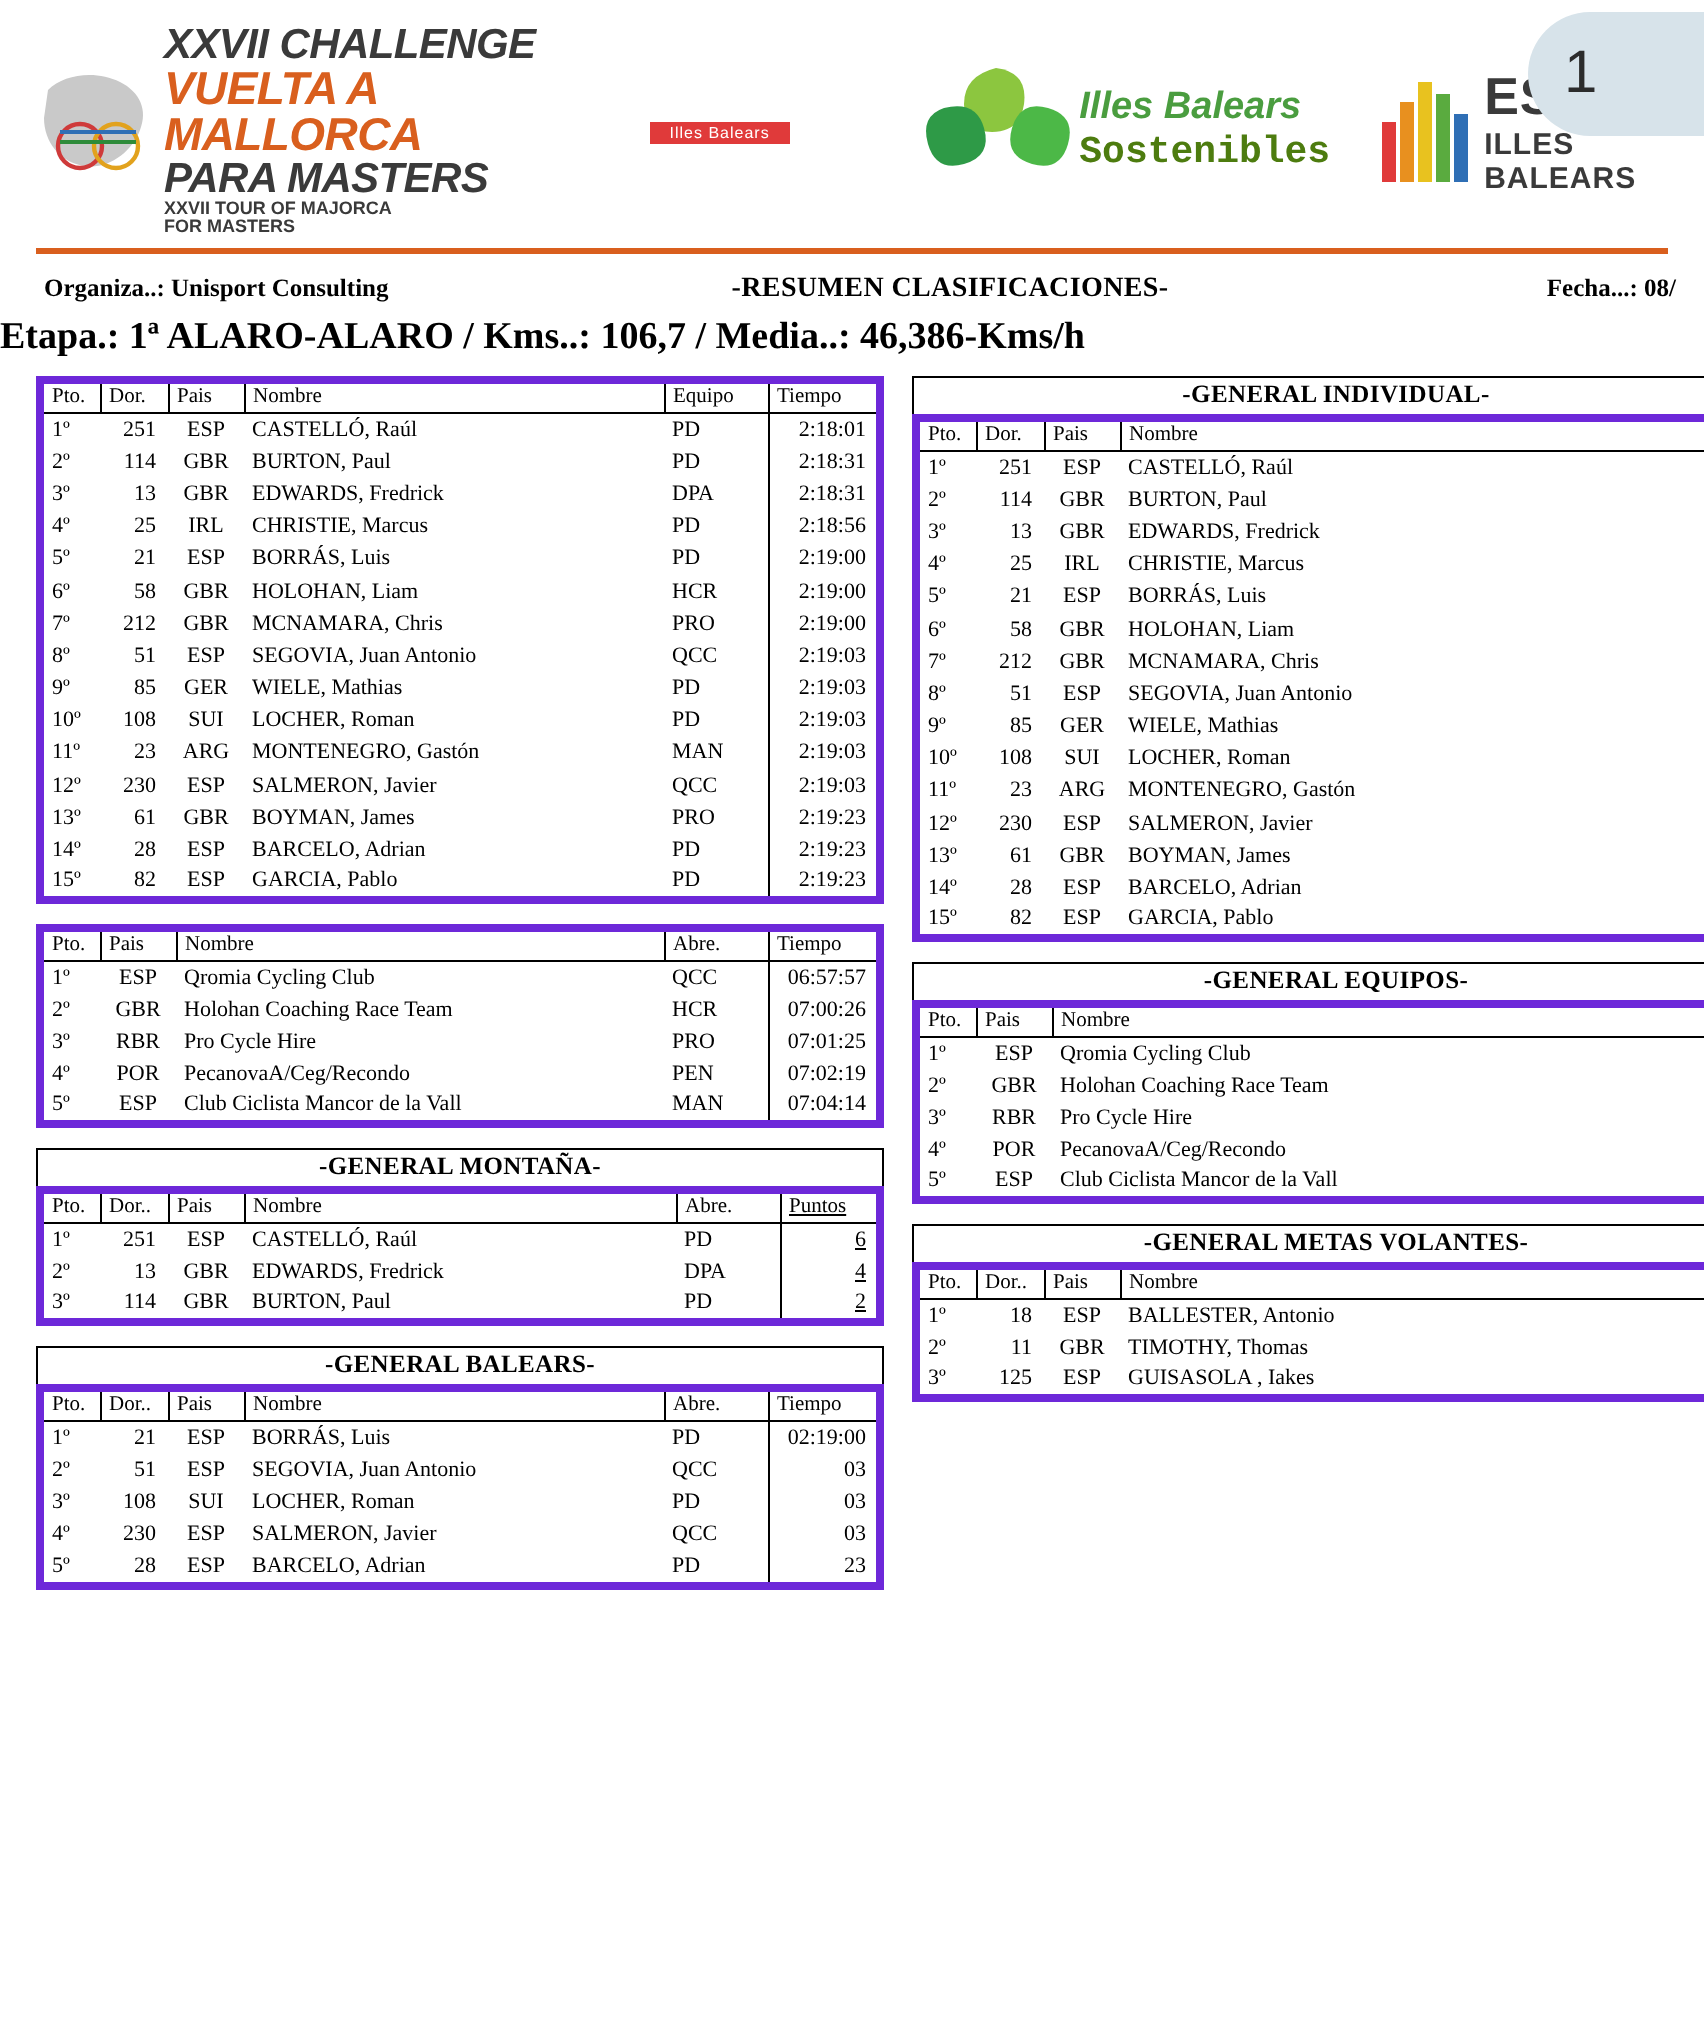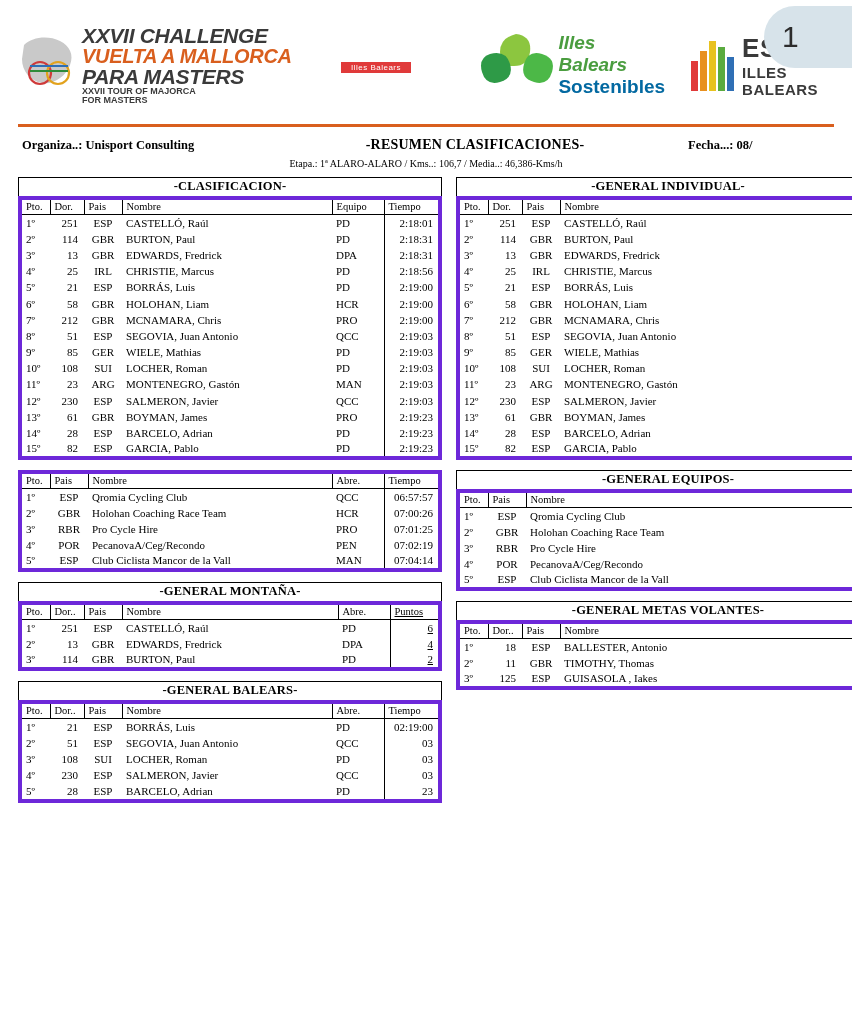--- a/index.html
+++ b/index.html
@@ -44,21 +44,21 @@
     font-weight: bold;
     font-style: italic;
     font-size: 21px;
     color: #3a3a3a;
     letter-spacing: -0.3px;
   }
   .challenge-text .l2 {
     font-family: "Liberation Sans", sans-serif;
     font-weight: bold;
     font-style: italic;
-    font-size: 20px;
+    font-size: 23px;
     color: #d95f1e;
     letter-spacing: -0.3px;
   }
   .challenge-text .l3 {
     font-family: "Liberation Sans", sans-serif;
     font-weight: bold;
     font-style: italic;
     font-size: 21px;
     color: #3a3a3a;
     letter-spacing: -0.3px;
@@ -106,24 +106,24 @@
     width: 210px;
   }
   .illes-text .t1 {
     font-family: "Liberation Sans", sans-serif;
     font-weight: bold;
     font-style: italic;
     font-size: 19px;
     color: #4a9d3f;
   }
   .illes-text .t2 {
-    font-family: Liberation Sans, sans-serif;
+    font-family: Liberation Mono, monospace;
     font-weight: bold;
     font-size: 19px;
-    color: #0369a1;
+    color: #4d7c0f;
   }
 
   .logo-esport {
     margin-left: 26px;
     display: flex;
     align-items: center;
   }
   .esport-text .e1 {
     font-family: "Liberation Sans", sans-serif;
     font-weight: bold;
@@ -170,25 +170,24 @@
   .info-row {
     display:flex;
     align-items:baseline;
     margin: 10px 14px 0 22px;
     font-size: 12.5px;
     font-weight: bold;
     gap: 12px;
   }
   .info-left { width: 240px; }
   .info-center { flex:1; text-align:center; font-size:14px; letter-spacing:0.2px;}
-  .info-right { width: 150px; }
+  .info-right { width: 150px; text-align:right; }
   .etapa-line {
-    text-align:center;
-    font-weight:normal;
-    font-size: 10px;
+    font-weight:bold;
+    font-size: 19px;
     margin-top: 5px;
   }
 
   
   .columns {
     display:flex;
     margin: 8px 18px 0 18px;
     gap: 14px;
   }
   .col-left { width: 424px; flex:none; }
@@ -313,21 +312,20 @@
   <div class="info-center">-RESUMEN CLASIFICACIONES-</div>
   <div class="info-right">Fecha...: 08/</div>
 </div>
 <div class="etapa-line">Etapa.: 1ª  ALARO-ALARO    /     Kms..: 106,7   /   Media..: 46,386-Kms/h</div>
 
 <div class="columns">
 
   <div class="col-left">
 
     <div class="block">
-      <div class="block-title">-CLASIFICACION-</div>
       <table class="grid">
         <thead>
           <tr>
             <th class="c-pto">Pto.</th>
             <th class="c-dor">Dor.</th>
             <th class="c-pais">Pais</th>
             <th class="c-nom">Nombre</th>
             <th class="c-eq">Equipo</th>
             <th class="c-tim">Tiempo</th>
           </tr>

